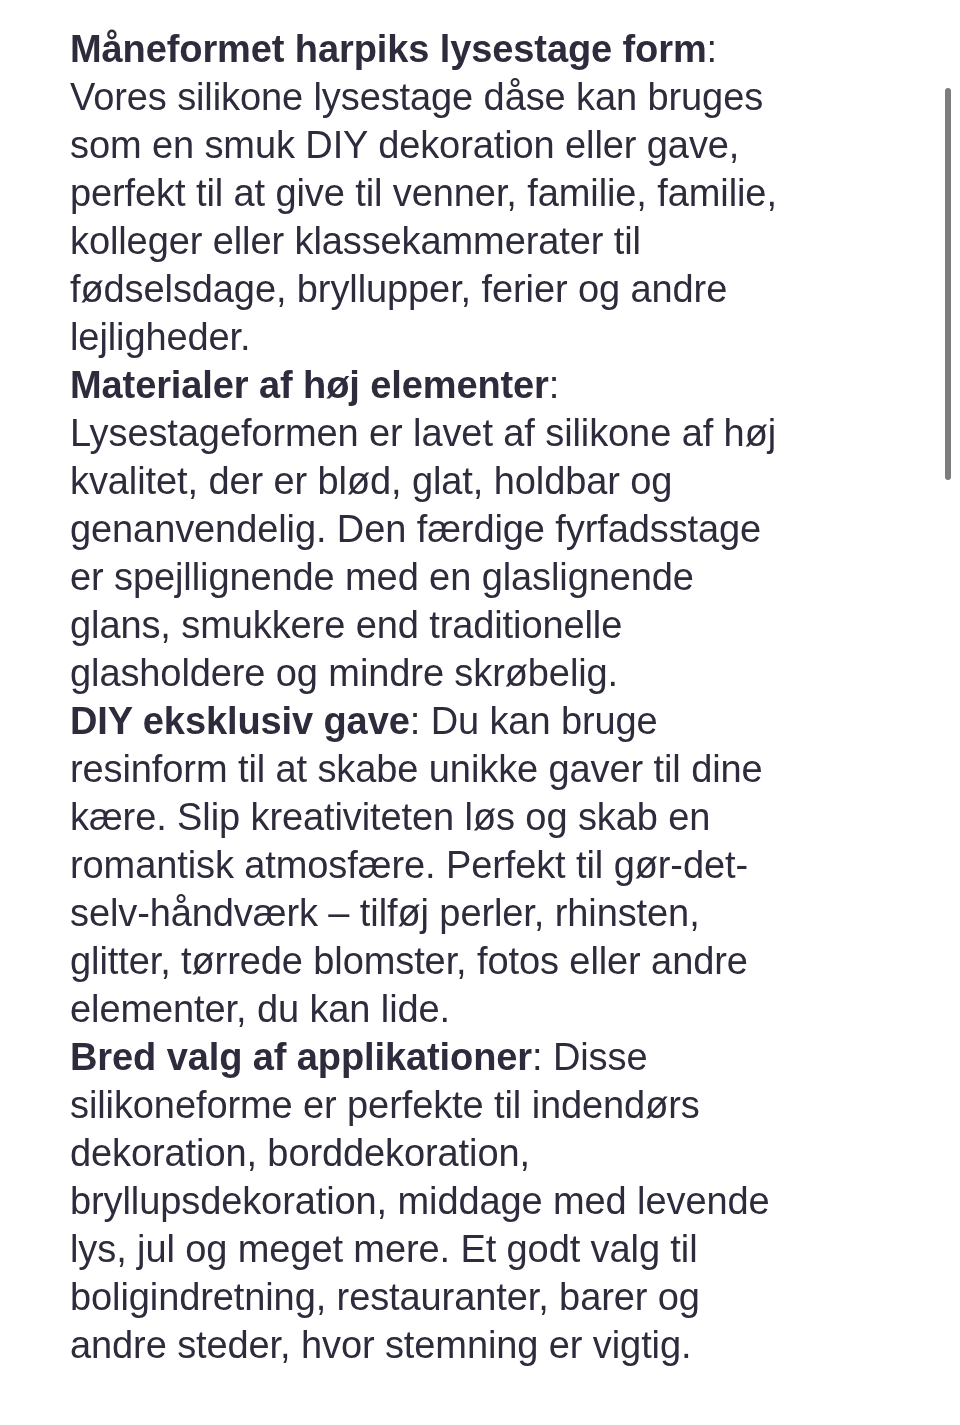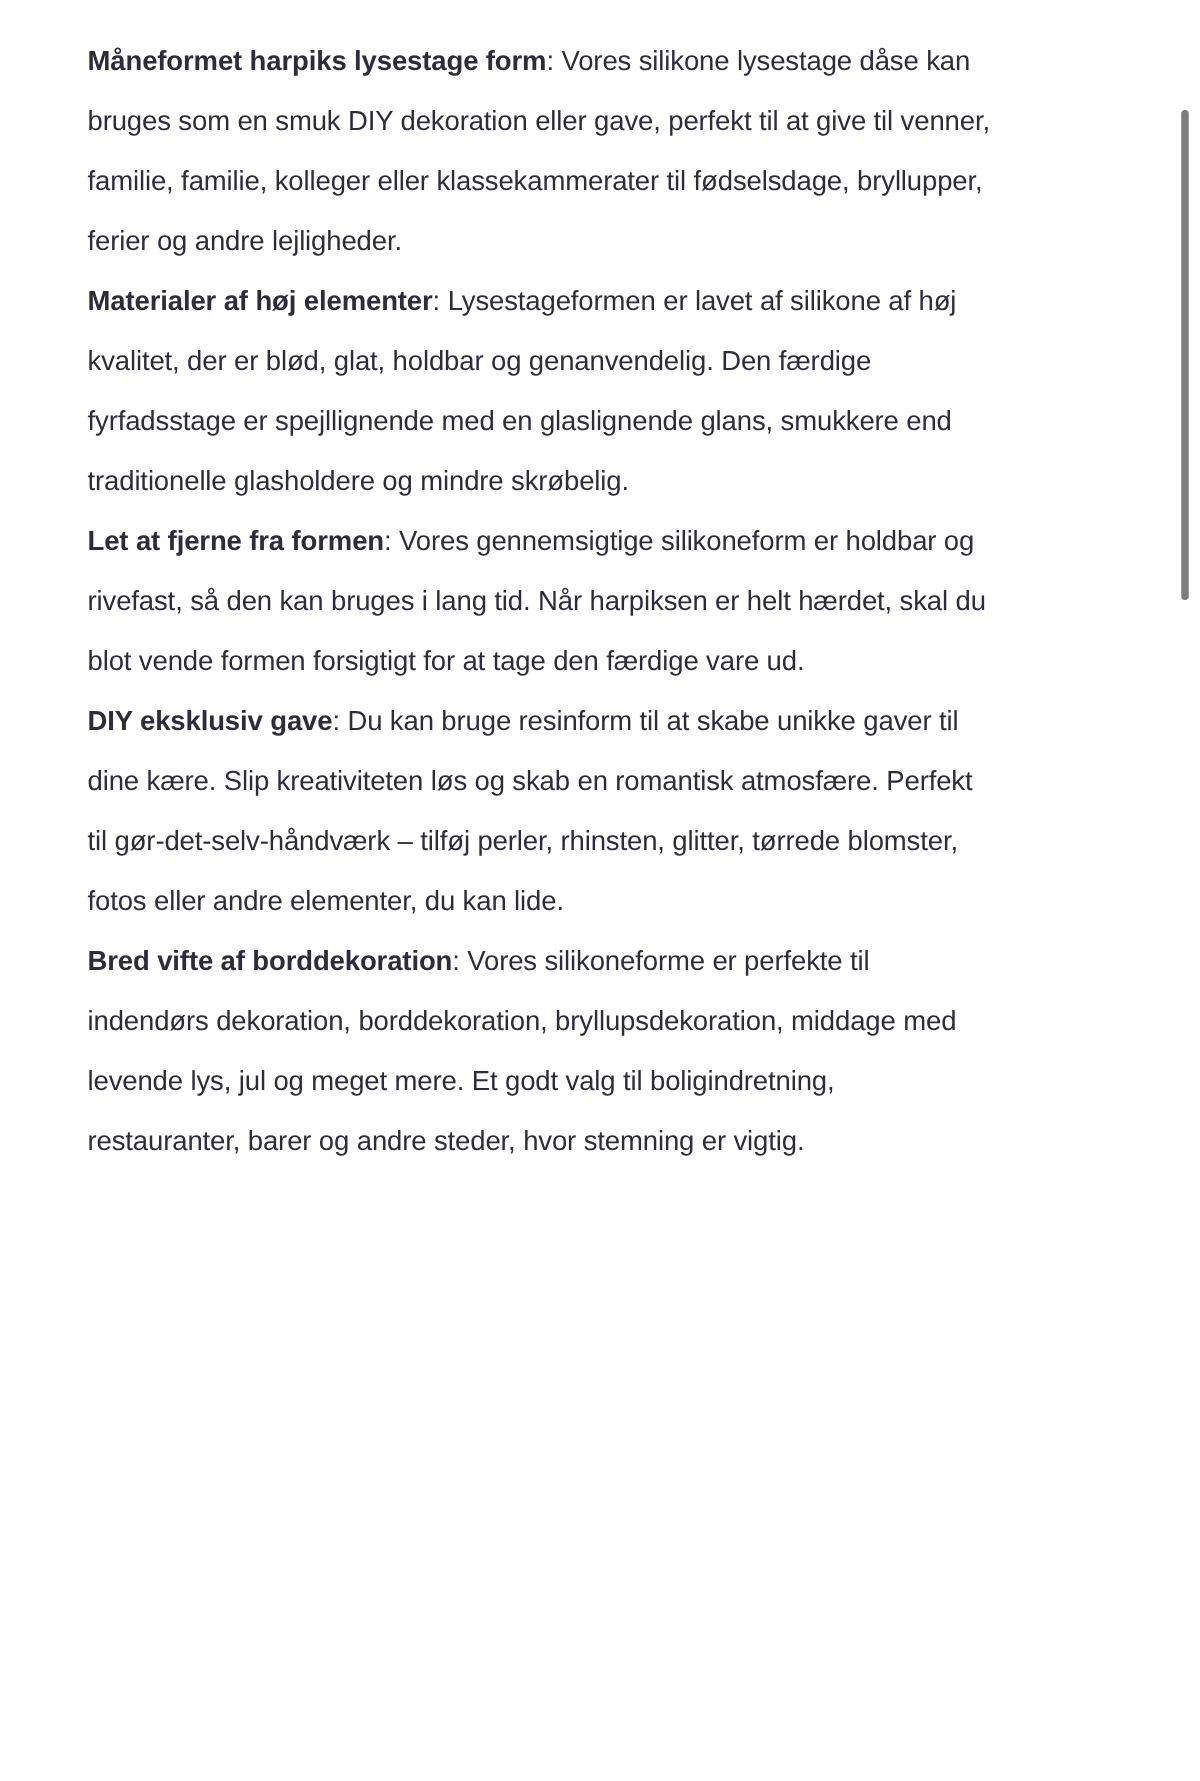--- a/index.html
+++ b/index.html
@@ -23,21 +23,21 @@
     background: #ffffff;
     overflow: hidden;
   }
 
   #description-body {
     position: absolute;
     left: 70px;
     top: 0;
     width: 722px;
     color: #2e2b3d;
-    font-size: 22px;
+    font-size: 38px;
     line-height: 48px;
     font-weight: 400;
     letter-spacing: -0.1px;
     -webkit-font-smoothing: antialiased;
   }
 
   .feature-block {
     margin: 0;
     padding: 0;
   }
@@ -80,22 +80,21 @@
   }
 </style>
 </head>
 <body>
 
 <div id="viewport" style="background: rgb(255, 255, 255);">
 
   <div id="description-body" style="color: rgb(46, 43, 61);">
       <p class="feature-block first"><span class="feature-title">Måneformet harpiks lysestage form</span><span class="feature-sep">: </span><span class="feature-text">Vores silikone lysestage dåse kan bruges som en smuk DIY dekoration eller gave, perfekt til at give til venner, familie, familie, kolleger eller klassekammerater til fødselsdage, bryllupper, ferier og andre lejligheder.</span></p>
       <p class="feature-block"><span class="feature-title">Materialer af høj elementer</span><span class="feature-sep">: </span><span class="feature-text">Lysestageformen er lavet af silikone af høj kvalitet, der er blød, glat, holdbar og genanvendelig. Den færdige fyrfadsstage er spejllignende med en glaslignende glans, smukkere end traditionelle glasholdere og mindre skrøbelig.</span></p>
-      <p class="feature-block"><span class="feature-title">Let at fjerne fra formen</span><span class="feature-sep">: </span><span class="feature-text">Vores gennemsigtige silikoneform er holdbar og rivefast, så den kan bruges i lang tid. Når harpiksen er helt hærdet, skal du blot vende formen forsigtigt for at tage den færdige vare ud.</span></p>
       <p class="feature-block"><span class="feature-title">DIY eksklusiv gave</span><span class="feature-sep">: </span><span class="feature-text">Du kan bruge resinform til at skabe unikke gaver til dine kære. Slip kreativiteten løs og skab en romantisk atmosfære. Perfekt til gør-det-selv-håndværk – tilføj perler, rhinsten, glitter, tørrede blomster, fotos eller andre elementer, du kan lide.</span></p>
-      <p class="feature-block"><span class="feature-title">Bred vifte af borddekoration</span><span class="feature-sep">: </span><span class="feature-text">Vores silikoneforme er perfekte til indendørs dekoration, borddekoration, bryllupsdekoration, middage med levende lys, jul og meget mere. Et godt valg til boligindretning, restauranter, barer og andre steder, hvor stemning er vigtig.</span></p>
+      <p class="feature-block"><span class="feature-title">Bred valg af applikationer</span><span class="feature-sep">: </span><span class="feature-text">Disse silikoneforme er perfekte til indendørs dekoration, borddekoration, bryllupsdekoration, middage med levende lys, jul og meget mere. Et godt valg til boligindretning, restauranter, barer og andre steder, hvor stemning er vigtig.</span></p>
     </div>
 
   <div id="scrollbar-track">
     <div id="scrollbar-thumb" style="background: rgb(125, 125, 125);"></div>
   </div>
 
 </div>
 
 </body></html>

